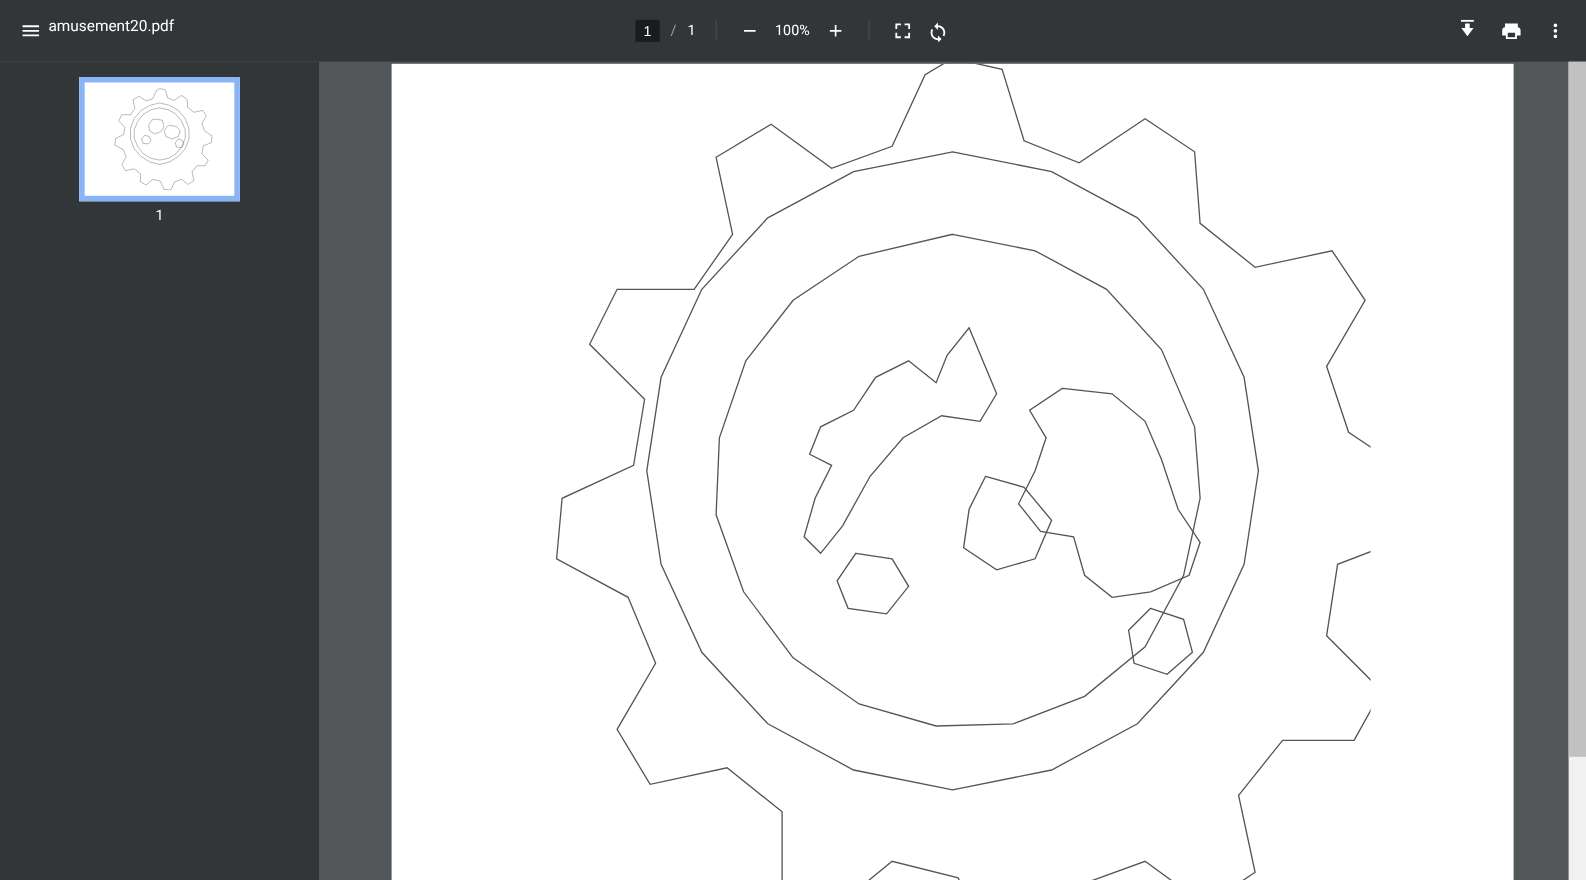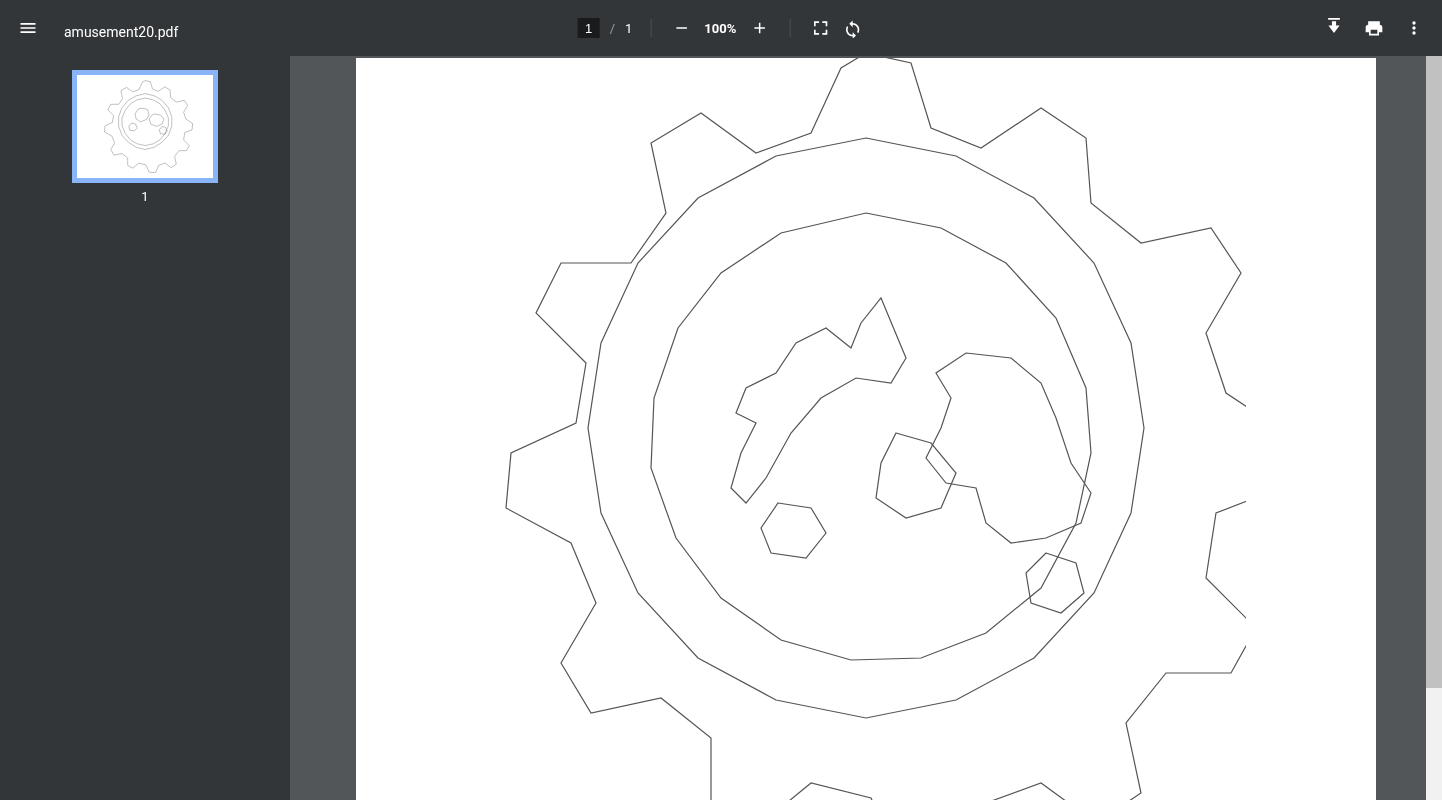--- a/index.html
+++ b/index.html
@@ -16,22 +16,22 @@
       height: 56px;
       background: #323639;
       display: flex;
       align-items: center;
       padding: 0 16px;
       color: #fff;
       position: relative;
     }
     .toolbar-left {
       display: flex;
-      align-items: flex-end;
-      gap: 24px;
+      align-items: flex-start;
+      gap: 4px;
     }
     .toolbar-center {
       position: absolute;
       left: 50%;
       transform: translateX(-50%);
       display: flex;
       align-items: center;
       gap: 8px;
     }
     .toolbar-right {
@@ -77,21 +77,20 @@
       width: 1px;
       height: 18px;
       background: #4b4f52;
       margin: 0 10px;
     }
     .zoom-txt {
       color: #fff;
       font-size: 13px;
       min-width: 38px;
       text-align: center;
-      font-weight: bold;
     }
     .content {
       flex: 1;
       display: flex;
       overflow: hidden;
     }
     .sidebar {
       width: 290px;
       background: #323639;
       display: flex;

